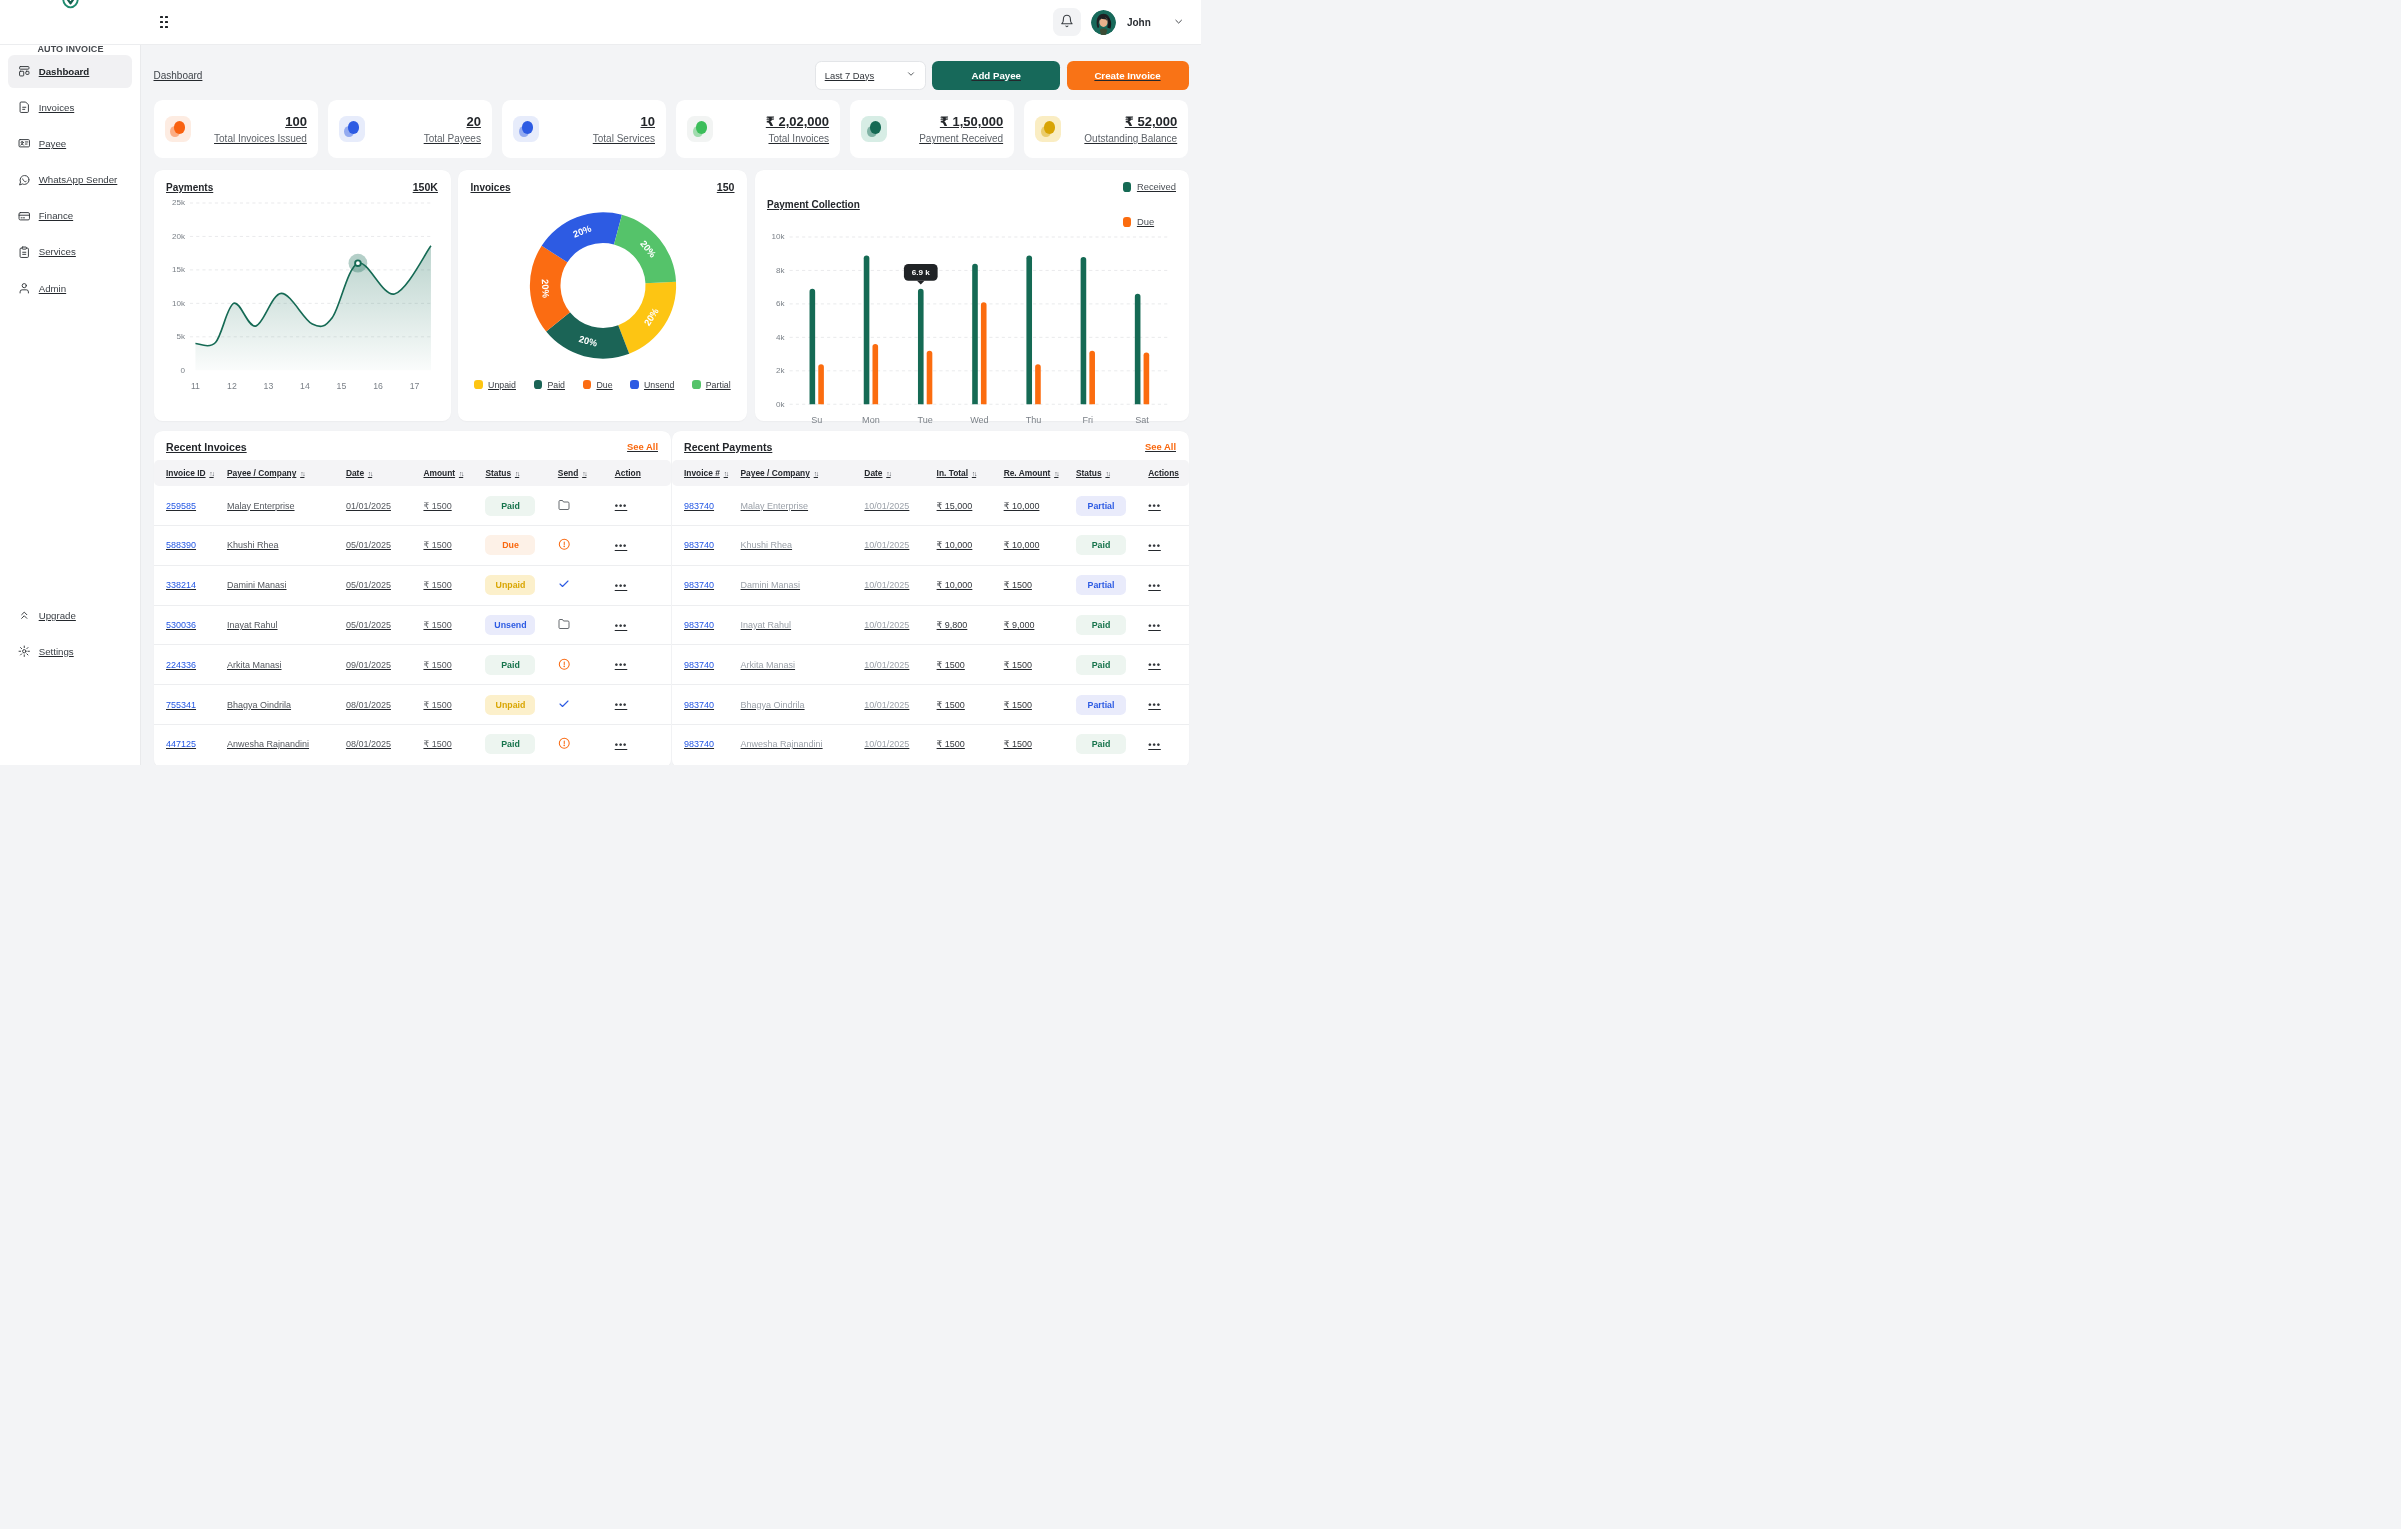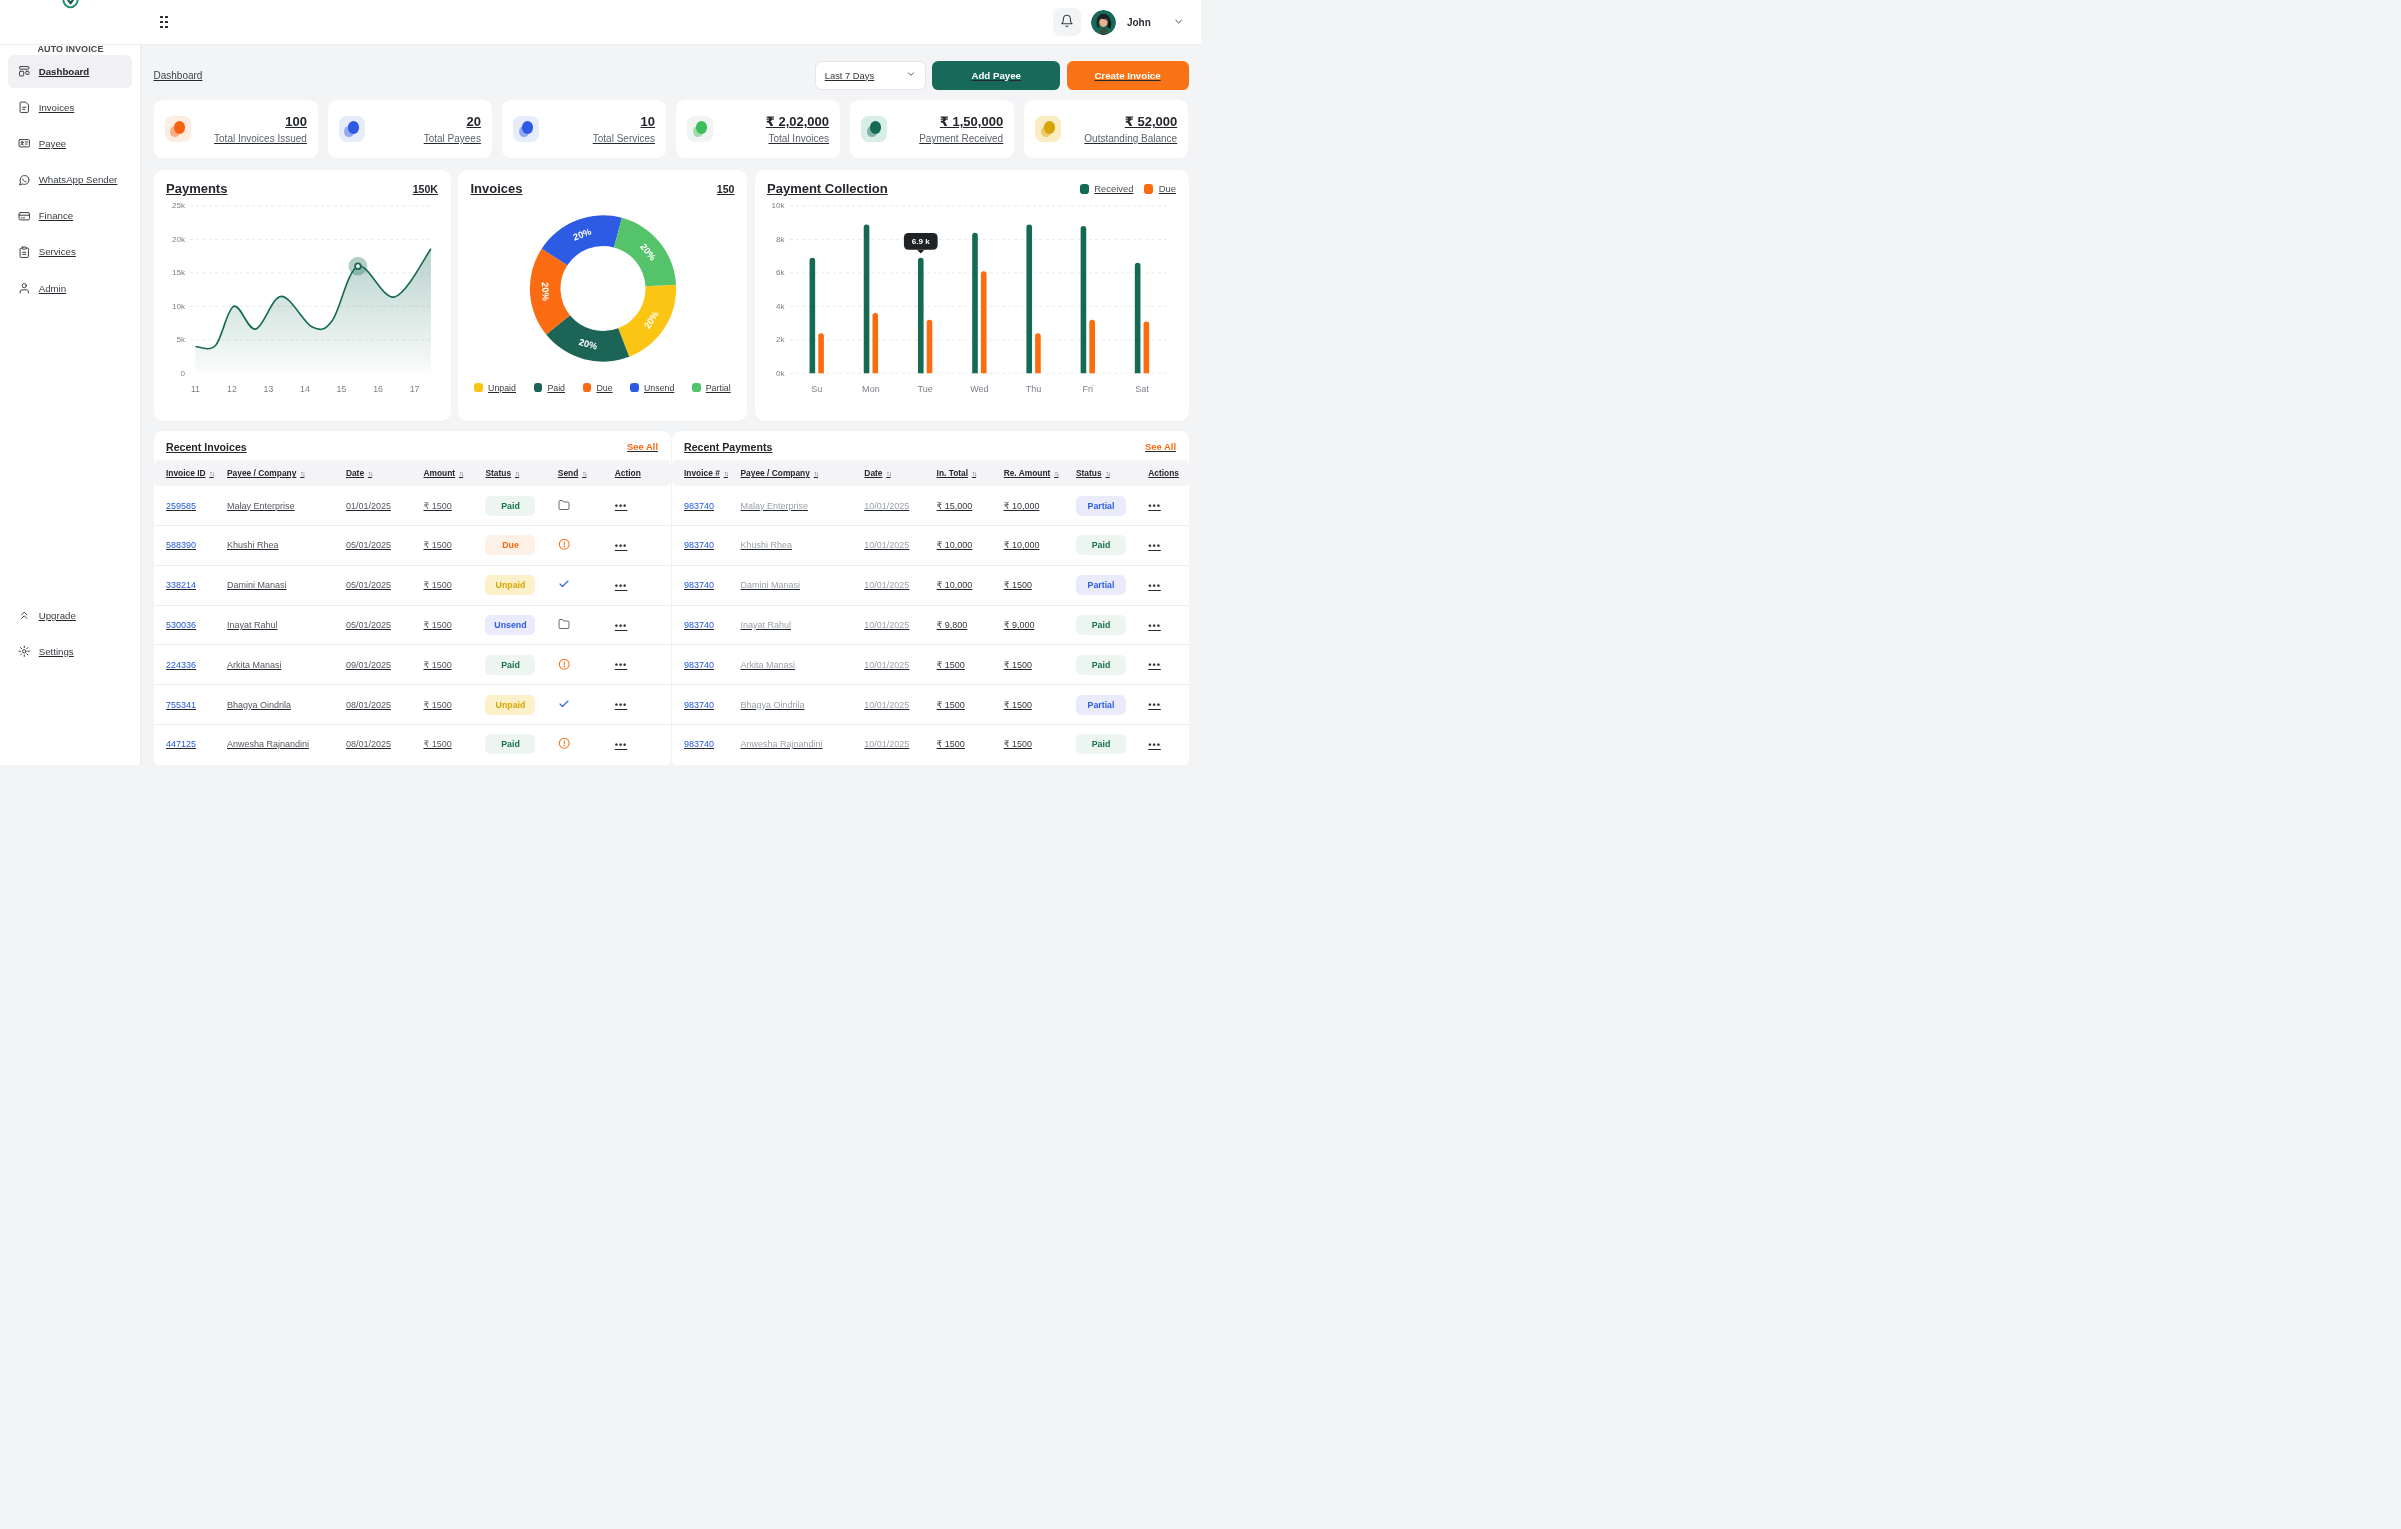--- a/index.html
+++ b/index.html
@@ -47,26 +47,26 @@
   .stat-ico .dot-ghost { width:10px; height:11.3px; left:5.6px; top:9.4px; opacity:.45; }
   .stat-body { margin-left:auto; text-align:right; }
   .stat-value { font-size:13px; font-weight:700; color:#23262A; }
   .stat-label { font-size:10px; color:#5E6369; margin-top:3.8px; }
 
   
   .charts-row { display:flex; gap:7.5px; margin-top:12px; }
   .card { background:#fff; border-radius:8.8px; box-shadow:0 0.6px 1.3px rgba(20,24,28,.03); }
   .chart-card { height:251px; padding:11.3px 12.5px; }
   .chart-head { display:flex; align-items:center; justify-content:space-between; }
-  .chart-title { font-size:13px; font-weight:600; color:#23262A; }
+  .chart-title { font-size:10px; font-weight:600; color:#23262A; }
   .chart-total { font-size:10.6px; font-weight:700; color:#23262A; }
   #payments-card { width:297px; }
   #invoices-card { width:289px; display:flex; flex-direction:column; }
   #collection-card { flex:1; }
-  .bar-legend { display:flex; gap:11px; }
+  .bar-legend { display:flex; gap:24px;flex-direction:column; }
   .bar-legend .li { display:flex; align-items:center; gap:5.6px; font-size:9.4px; color:#4B5056; }
   .sw { width:8.8px; height:9.4px; border-radius:3.1px; display:inline-block; }
   .donut-legend { display:flex; justify-content:space-between; padding:1.3px 3.8px 0; }
   .donut-legend .li { display:flex; align-items:center; gap:5px; font-size:8.8px; color:#3C4046; }
 
   
   .tables-row { display:flex; gap:1px; margin-top:9.4px; align-items:flex-start; }
   .table-card { flex:1; padding-bottom:3.8px; }
   .table-head { display:flex; align-items:center; justify-content:space-between; padding:10px 12.5px 7.5px; }
   .table-title { font-size:10.6px; font-weight:600; color:#23262A; }

